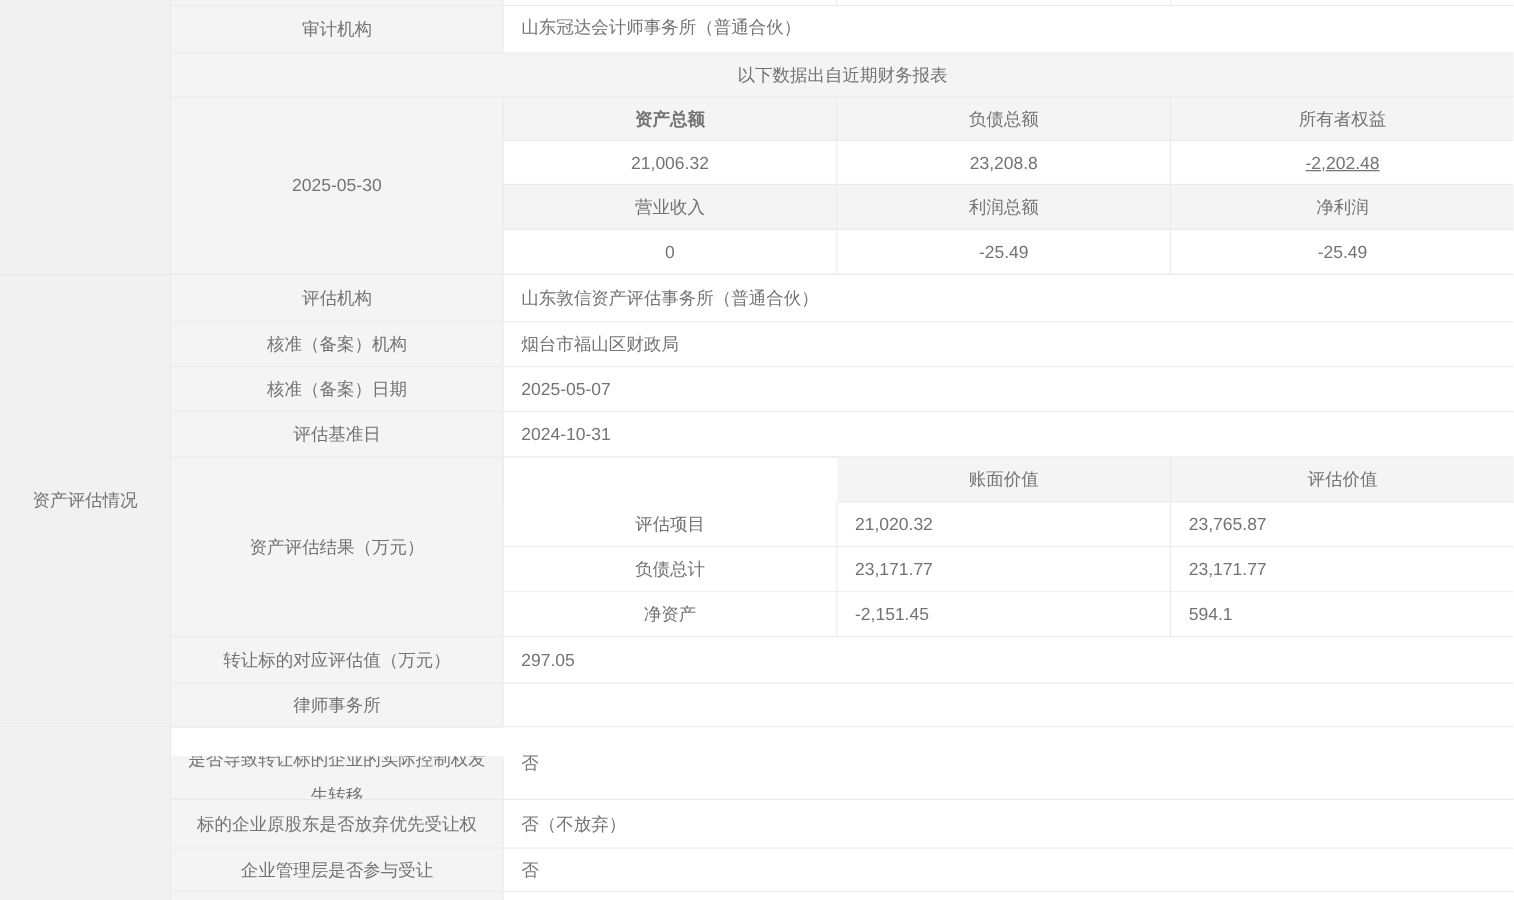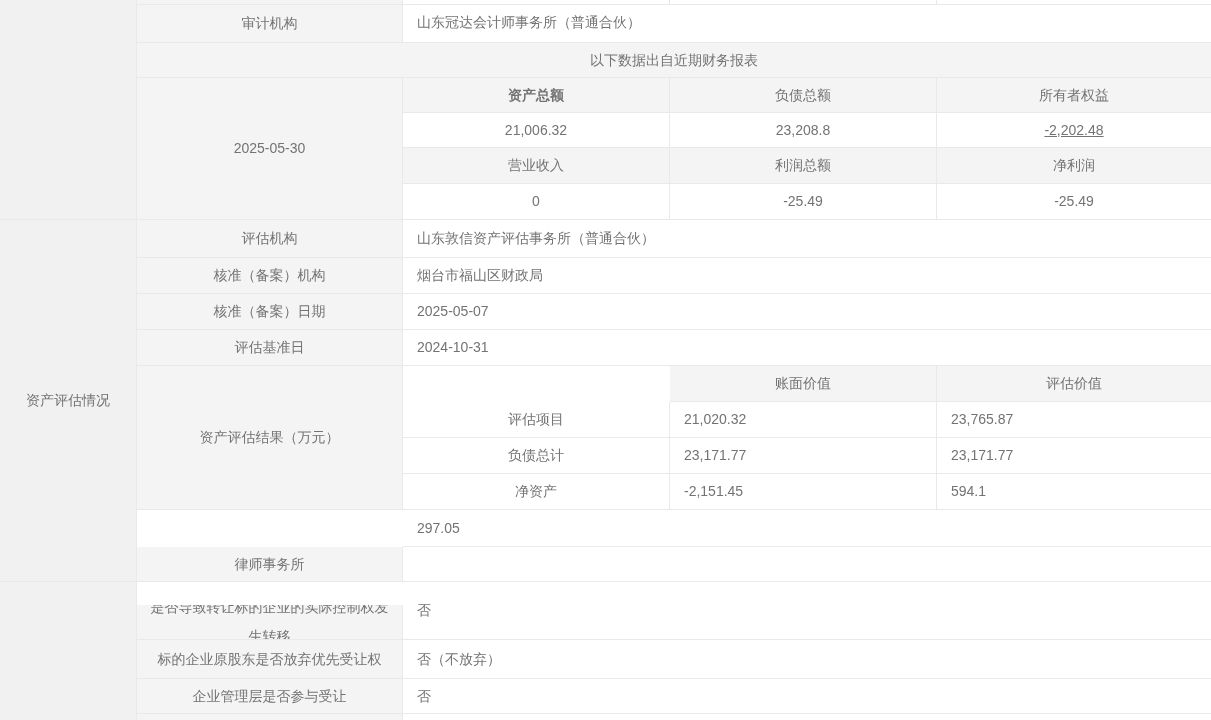--- a/index.html
+++ b/index.html
@@ -90,20 +90,21 @@
   <div class="c white pl" style="grid-area:13/5/14/6;">23,765.87</div>
 
   <div class="c white br" style="grid-area:14/3/15/4;">负债总计</div>
   <div class="c white br pl" style="grid-area:14/4/15/5;">23,171.77</div>
   <div class="c white pl" style="grid-area:14/5/15/6;">23,171.77</div>
 
   <div class="c white br" style="grid-area:15/3/16/4;">净资产</div>
   <div class="c white br pl" style="grid-area:15/4/16/5;">-2,151.45</div>
   <div class="c white pl" style="grid-area:15/5/16/6;">594.1</div>
 
+  <div class="c gray br" style="grid-area:16/2/17/3;">转让标的对应评估值（万元）</div>
   <div class="c white pl" style="grid-area:16/3/17/6;">297.05</div>
 
   <div class="c gray br" style="grid-area:17/2/18/3;">律师事务所</div>
   <div class="c white pl" style="grid-area:17/3/18/6;"></div>
 
   <div class="c gray br wrap" style="grid-area:18/2/19/3;margin-top:23px;">是否导致转让标的企业的实际控制权发生转移</div>
   <div class="c white pl" style="grid-area:18/3/19/6;">否</div>
 
   <div class="c gray br" style="grid-area:19/2/20/3;">标的企业原股东是否放弃优先受让权</div>
   <div class="c white pl" style="grid-area:19/3/20/6;">否（不放弃）</div>

